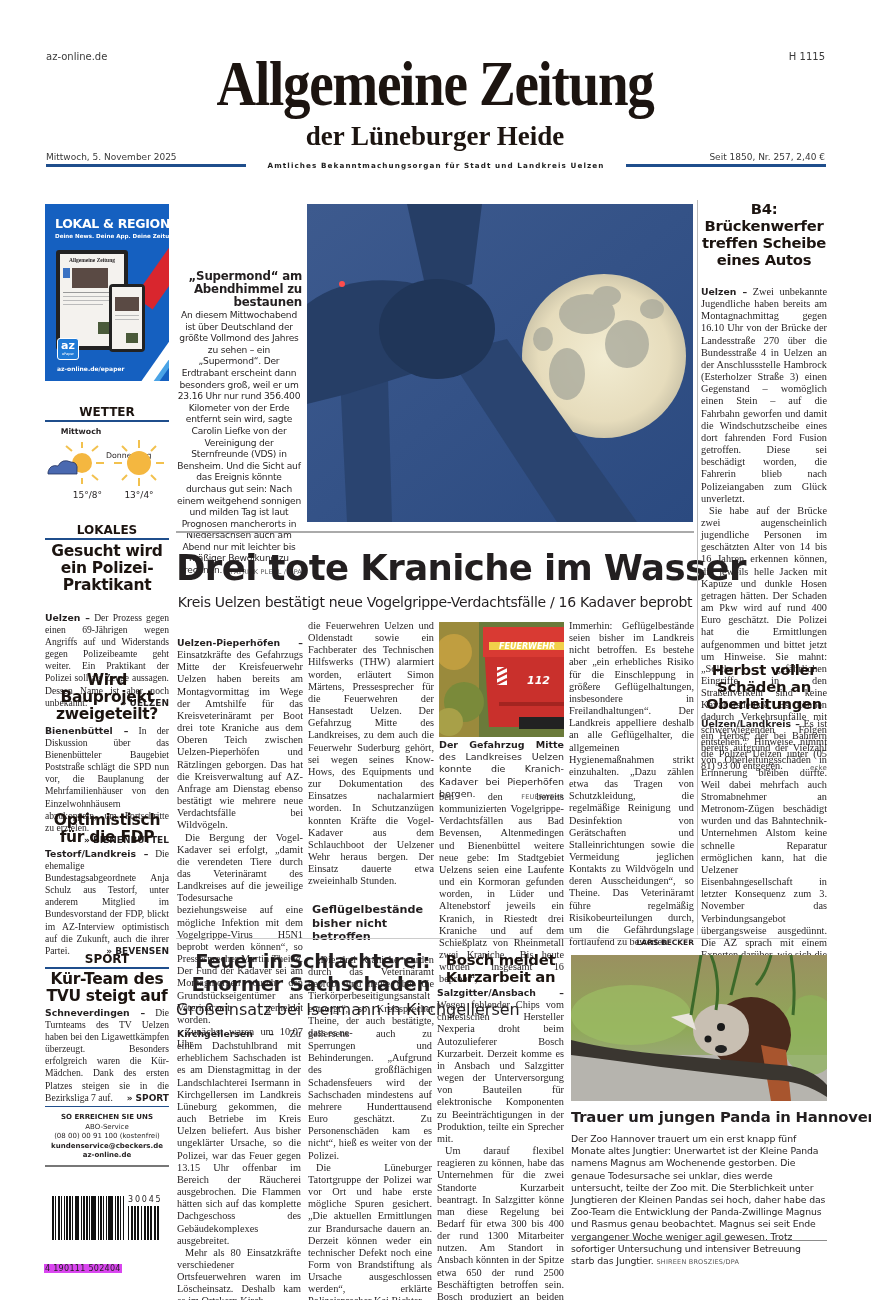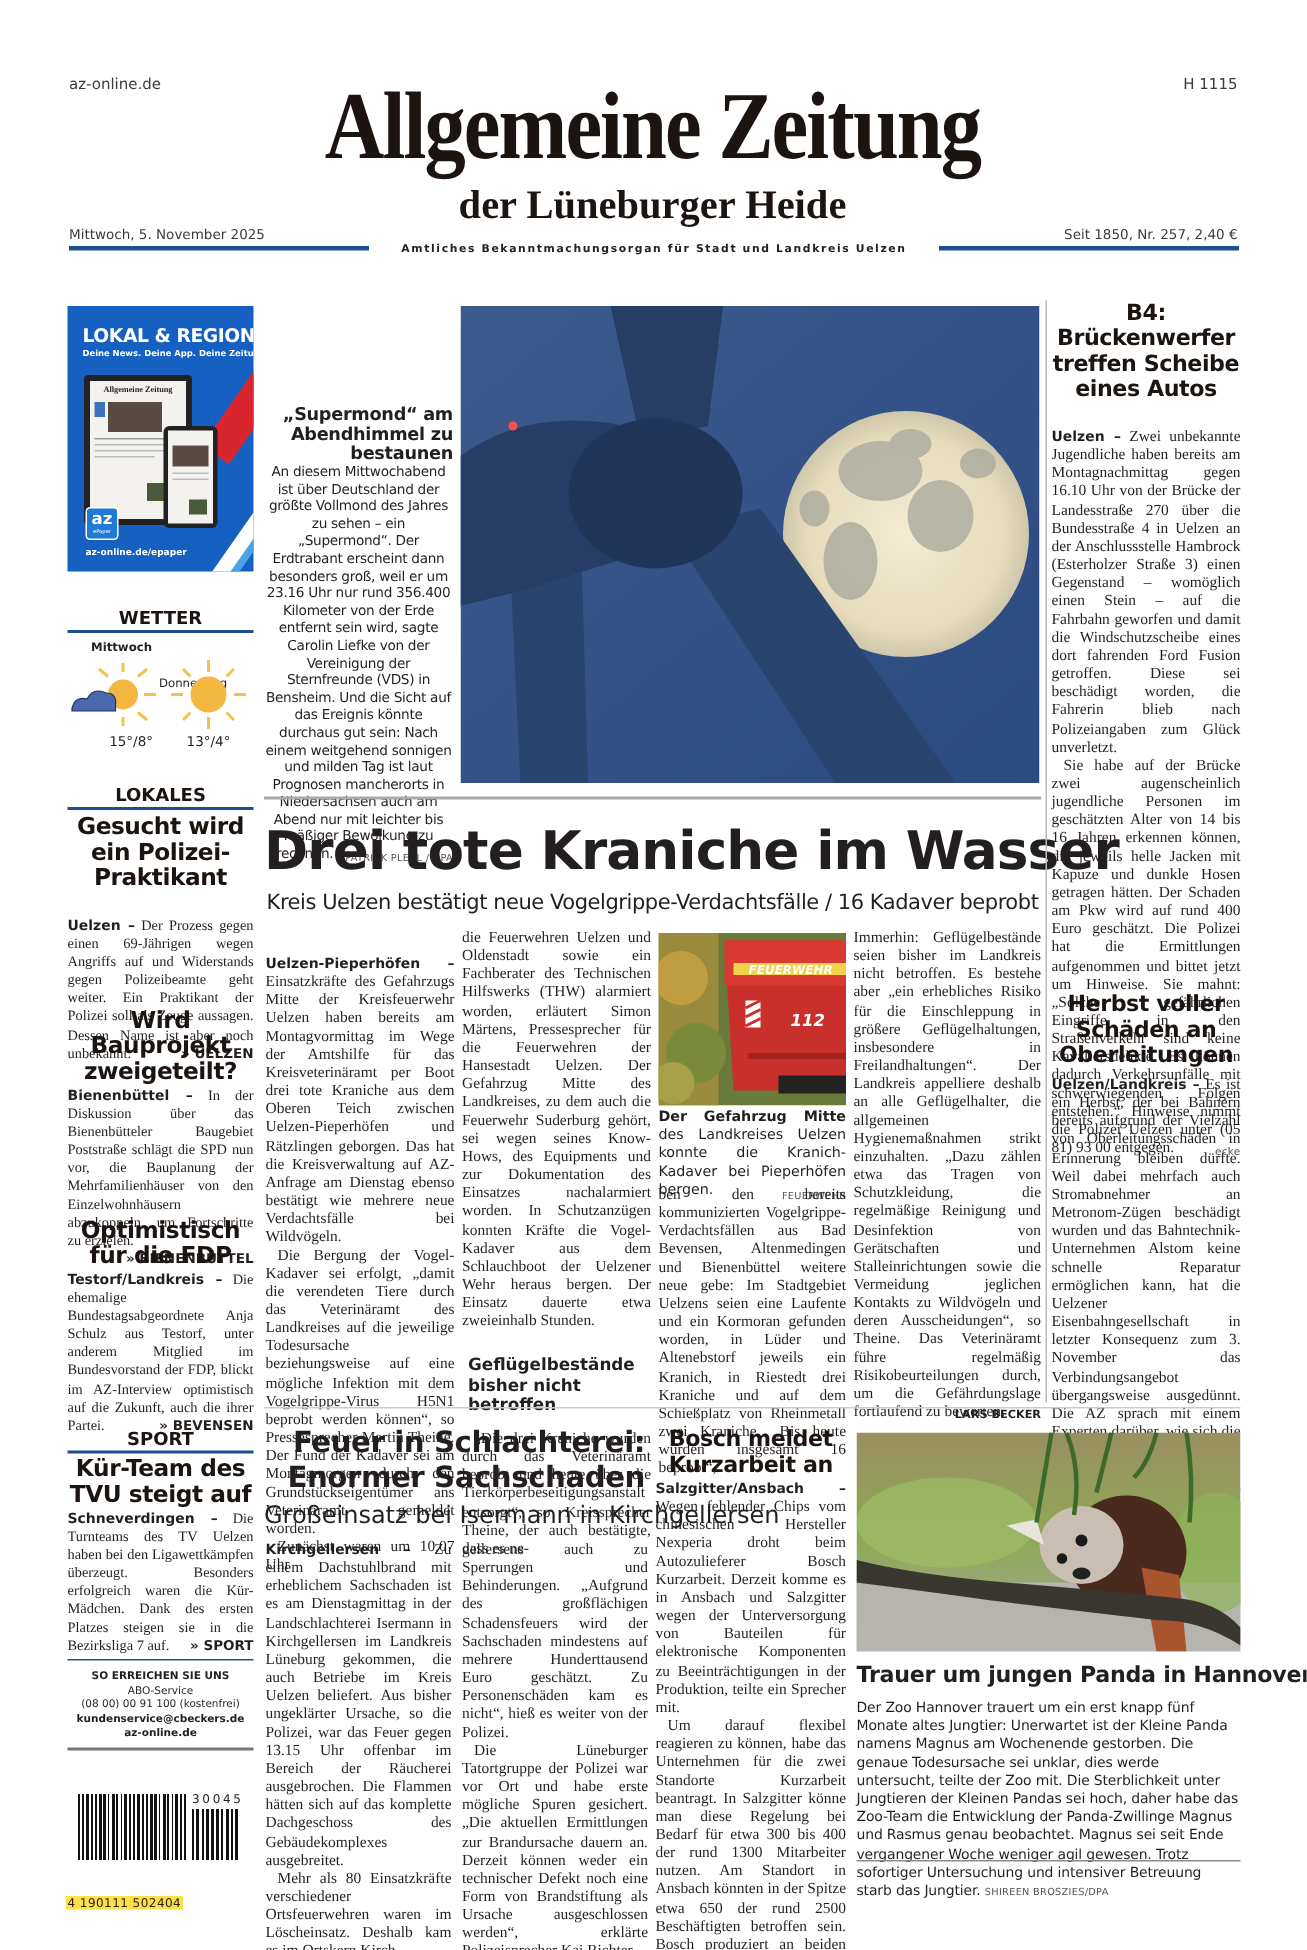--- a/index.html
+++ b/index.html
@@ -136,21 +136,21 @@
   <div>ABO-Service</div>
   <div>(08 00) 00 91 100 (kostenfrei)</div>
   <div style="font-weight:bold">kundenservice@cbeckers.de</div>
   <div style="font-weight:bold">az-online.de</div>
 </div>
 <div class="abs" style="left:45px;top:1165px;width:124px;height:1.5px;background:#777"></div>
 
 <div class="abs" style="left:52px;top:1196px;width:72px;height:44px;background:repeating-linear-gradient(90deg,#111 0 1.5px,#fff 1.5px 3px,#111 3px 4px,#fff 4px 5.5px,#111 5.5px 7.5px,#fff 7.5px 8.5px)"></div>
 <div class="abs" style="left:128px;top:1206px;width:32px;height:34px;background:repeating-linear-gradient(90deg,#111 0 1.5px,#fff 1.5px 3px,#111 3px 5px,#fff 5px 6.5px)"></div>
 <div class="abs sans" style="left:128px;top:1195px;font-size:8px;letter-spacing:1.8px">30045</div>
-<div class="abs sans" style="left:44px;top:1264px;font-size:8px;background:#fde047;padding:0 1px;letter-spacing:0.3px">4 190111 502404</div>
+<div class="abs sans" style="left:44px;top:1264px;font-size:8px;background:#d946ef;padding:0 1px;letter-spacing:0.3px">4 190111 502404</div>
 
 <div class="abs" style="left:176px;top:270px;width:126px">
   <div class="sans" style="font-weight:bold;font-size:11.8px;line-height:13px;text-align:right;letter-spacing:-0.2px">„Supermond“ am Abendhimmel zu bestaunen</div>
   <div class="sans" style="font-size:9.1px;line-height:11.6px;text-align:center;margin-top:1px;letter-spacing:-0.2px"><span>An diesem Mittwochabend ist über Deutschland der größte Vollmond des Jahres zu sehen – ein „Supermond“. Der Erdtrabant erscheint dann besonders groß, weil er um 23.16 Uhr nur rund 356.400 Kilometer von der Erde entfernt sein wird, sagte Carolin Liefke von der Vereinigung der Sternfreunde (VDS) in Bensheim. Und die Sicht auf das Ereignis könnte durchaus gut sein: Nach einem weitgehend sonnigen und milden Tag ist laut Prognosen mancherorts in Niedersachsen auch am Abend nur mit leichter bis mäßiger Bewölkung zu rechnen.</span> <span class="credit" style="float:right;margin-top:2px">PATRICK PLEUL / DPA</span></div>
 </div>
 
 <svg class="abs" style="left:307px;top:204px" width="386" height="318" viewBox="0 0 386 318">
   <defs>
     <linearGradient id="sky" x1="0" y1="0" x2="1" y2="1">
       <stop offset="0" stop-color="#3d5a8e"></stop>

